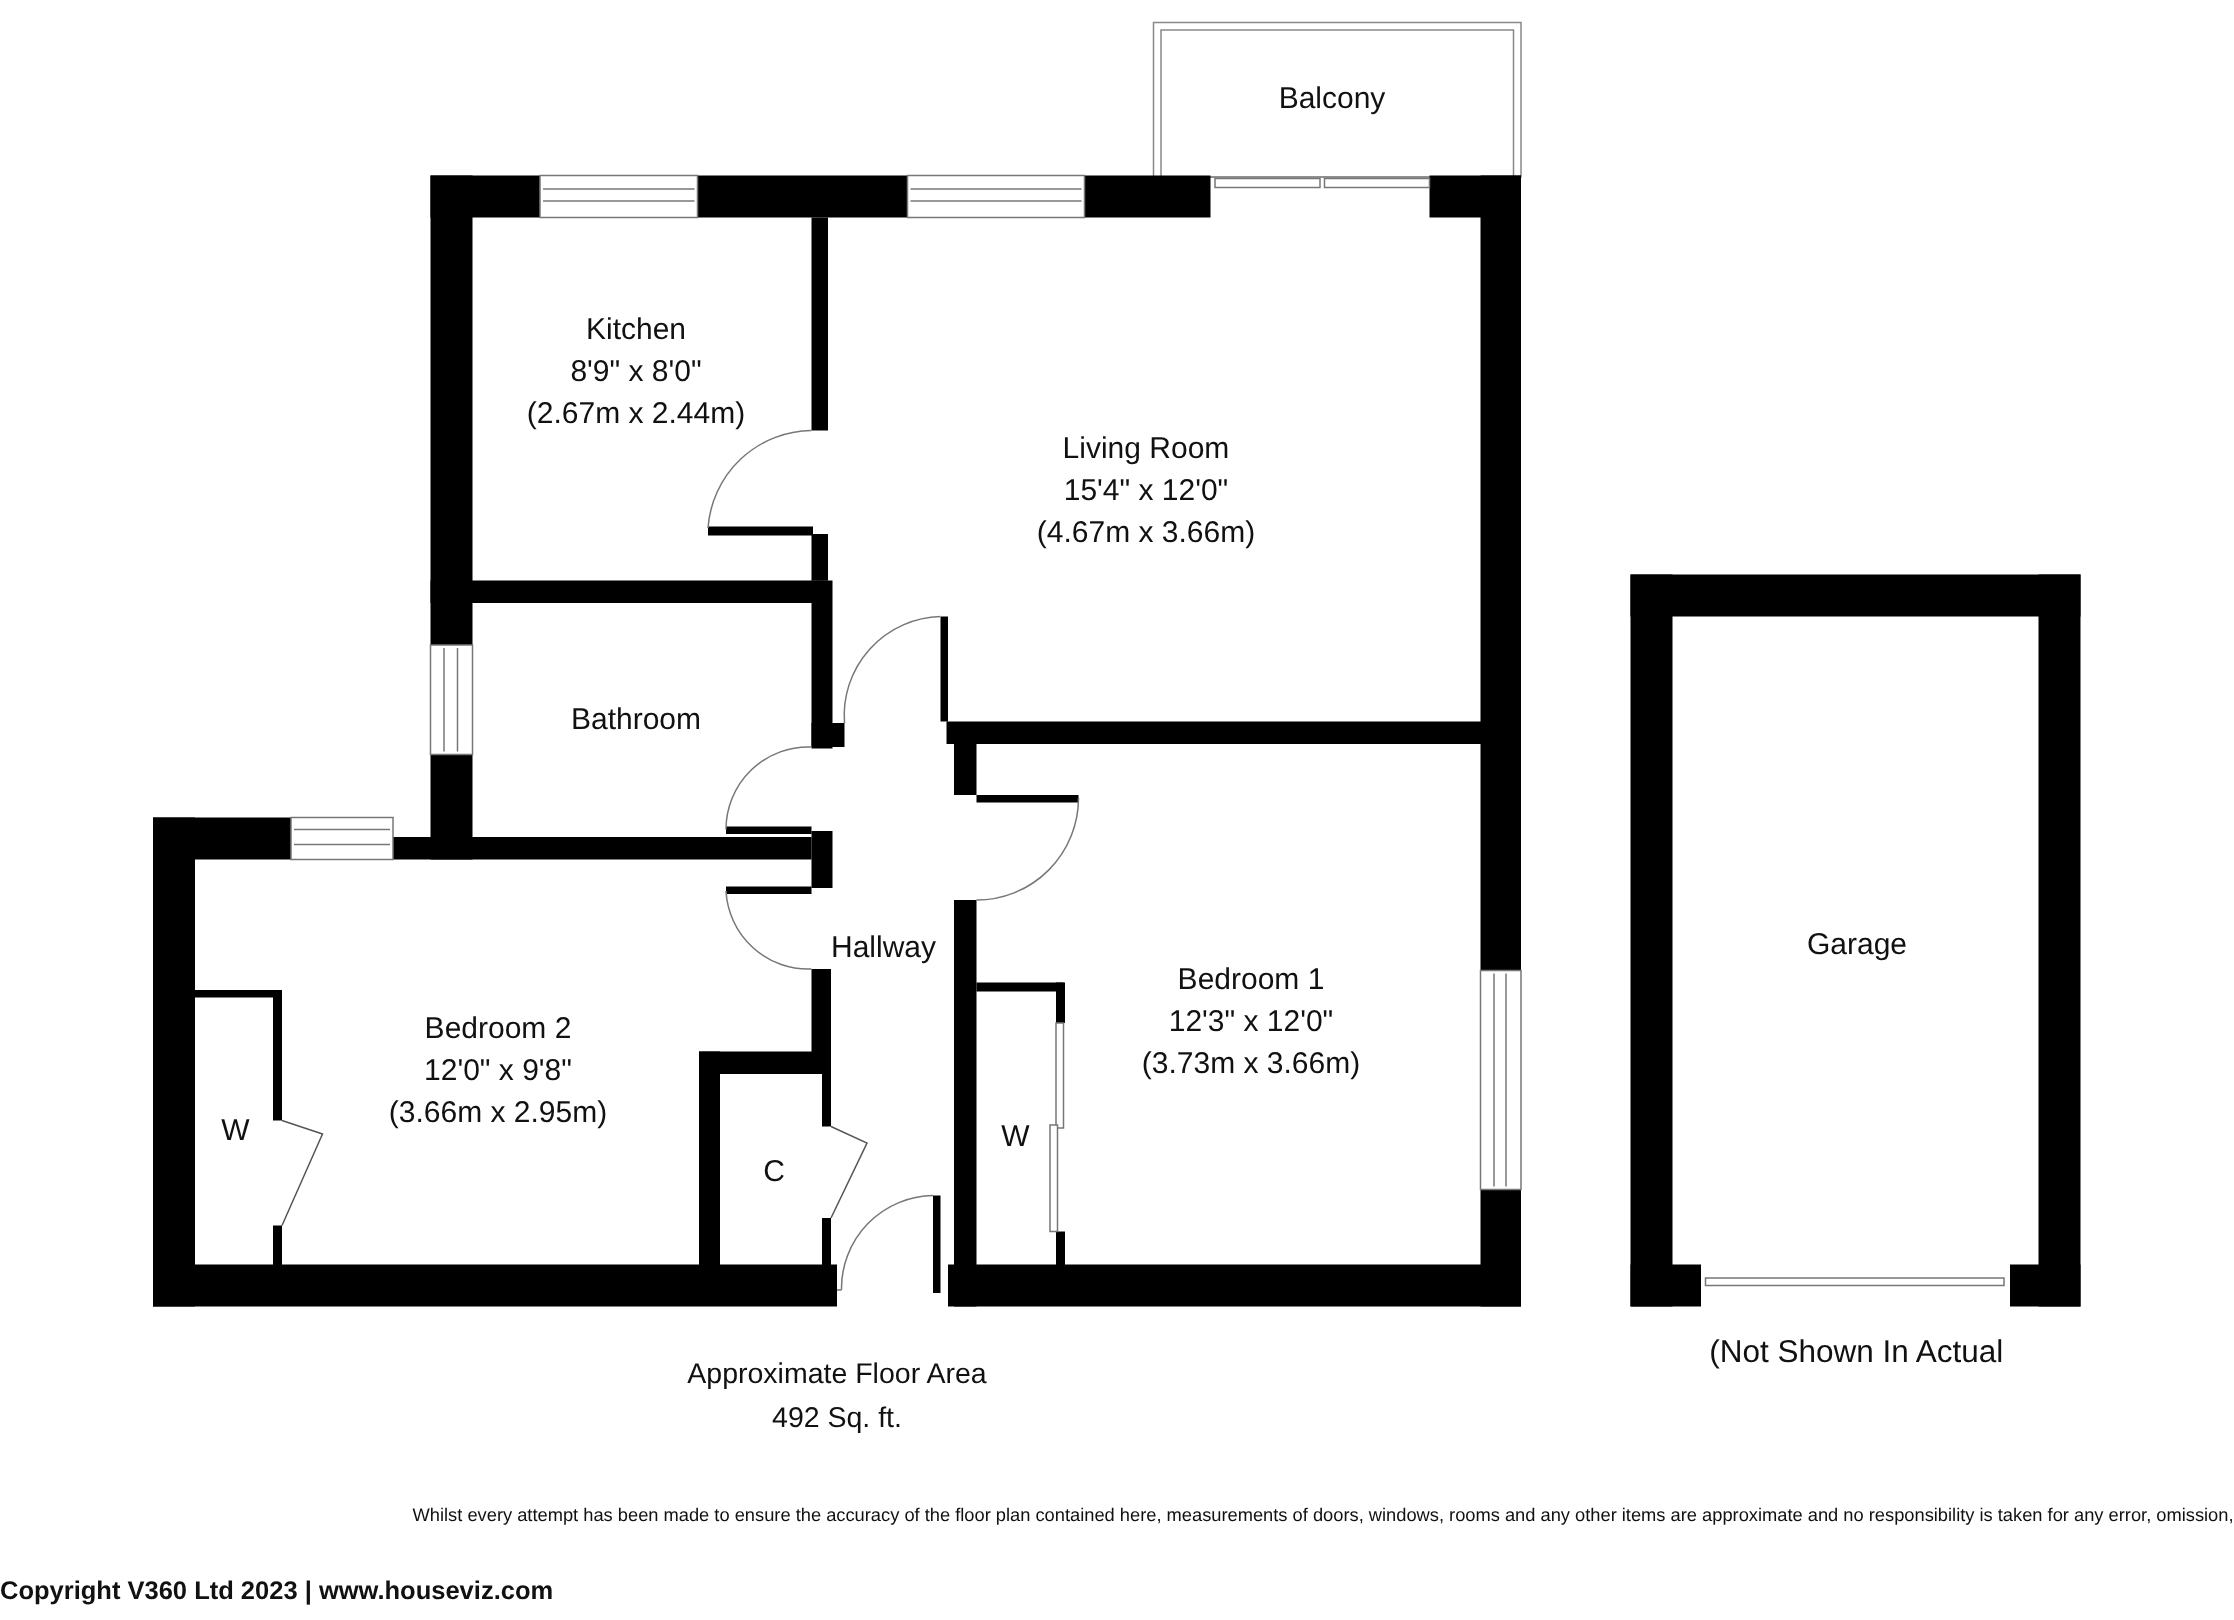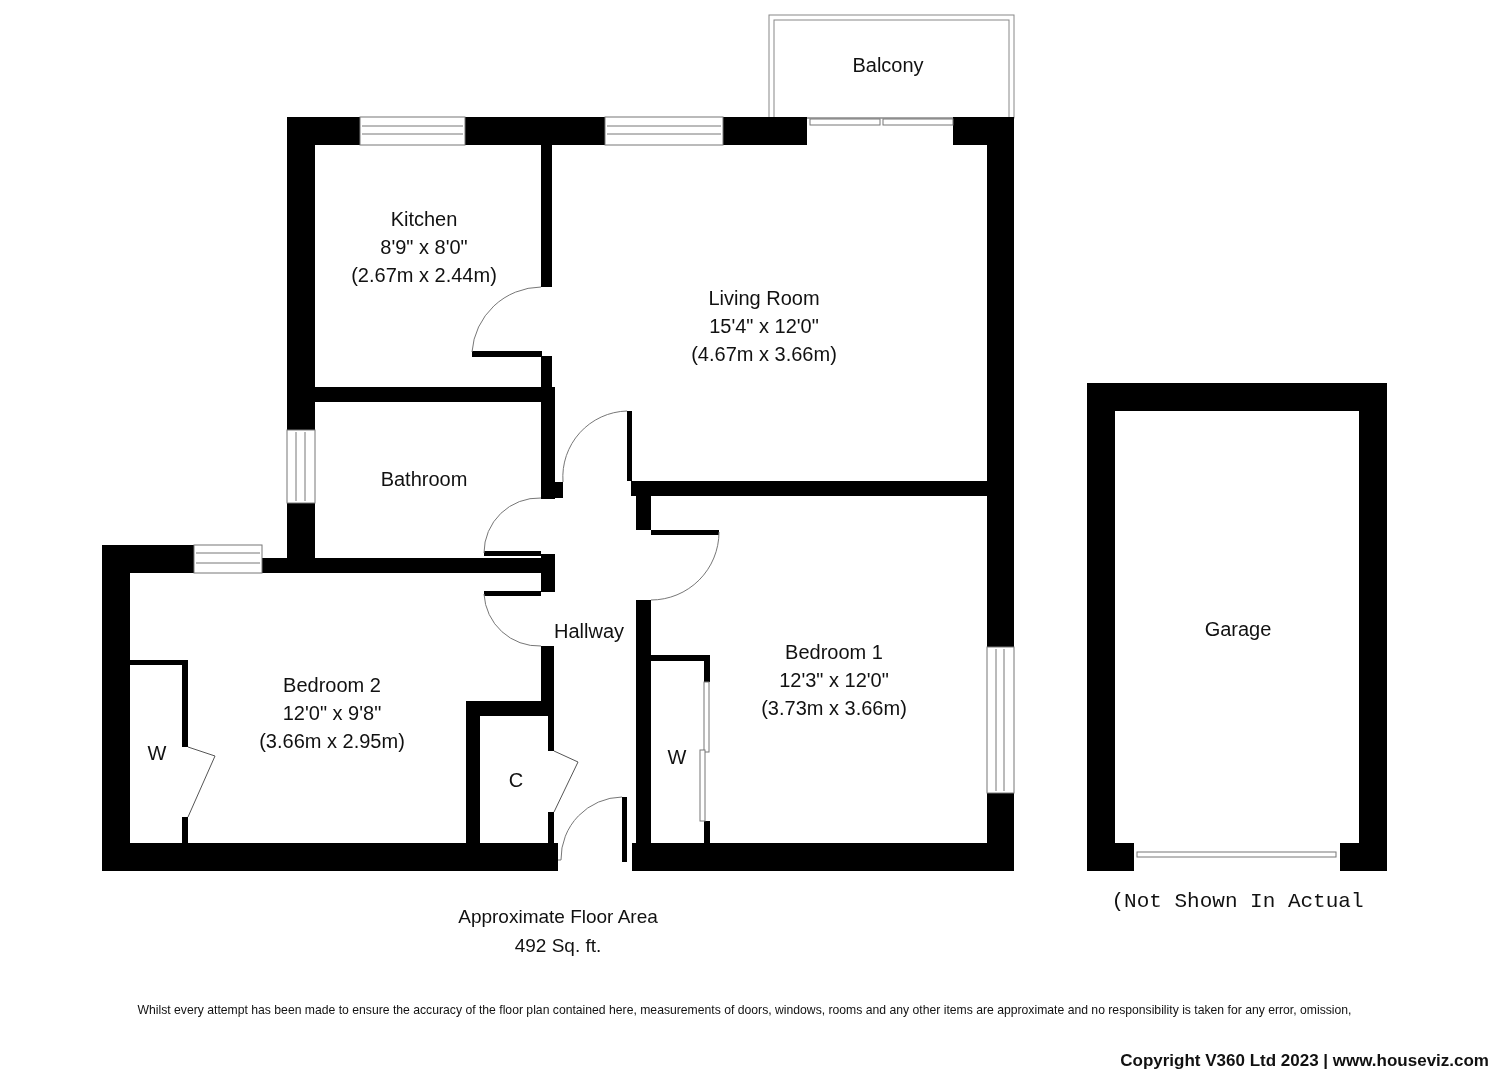--- a/index.html
+++ b/index.html
@@ -8,24 +8,24 @@
   svg.plan { position: absolute; left: 0; top: 0; }
   .wall { fill: #000; }
   .win  { fill: #fff; stroke: #777; stroke-width: 1; }
   .swing { fill: none; stroke: #777; stroke-width: 1; }
   .leaf { fill: none; stroke: #555; stroke-width: 1; }
   .room-label { font-family: "Liberation Sans", sans-serif; font-size: 20px; fill: #111; text-anchor: middle; }
   .small-label { font-family: "Liberation Sans", sans-serif; font-size: 20px; fill: #111; text-anchor: middle; }
   .area { position: absolute; left: 358px; top: 902px; width: 400px; text-align: center;
           font-weight: normal; font-size: 19px; line-height: 29px; }
   .garage-note { position: absolute; left: 1090px; top: 888px; width: 295px; text-align: center;
-          font-size: 21px; line-height: 28px; font-family: Liberation Mono, monospace; }
-  .disclaimer { position: absolute; left: 0; top: 1002px; width: 1489px; text-align: center;
+          font-size: 21px; line-height: 28px; }
+  .disclaimer { position: absolute; left: 0; top: 1002px; width: 1489px; text-align: right;
           font-size: 12.2px; line-height: 17px; color: #111; }
-  .copyright { position: absolute; left: 0; top: 1051px; width: 1489px; text-align: right;
+  .copyright { position: absolute; left: 0; top: 1051px; width: 1489px; text-align: left;
           font-weight: bold; font-size: 17px; }
 </style>
 </head>
 <body>
 
 <svg class="plan" width="1489" height="1000" viewBox="0 0 1489 1000" xmlns="http://www.w3.org/2000/svg">
 
   <g>
     <rect x="769" y="15" width="245" height="103" fill="none" stroke="#888" stroke-width="1"></rect>
     <rect x="774" y="20" width="235" height="98" fill="none" stroke="#888" stroke-width="1"></rect>

